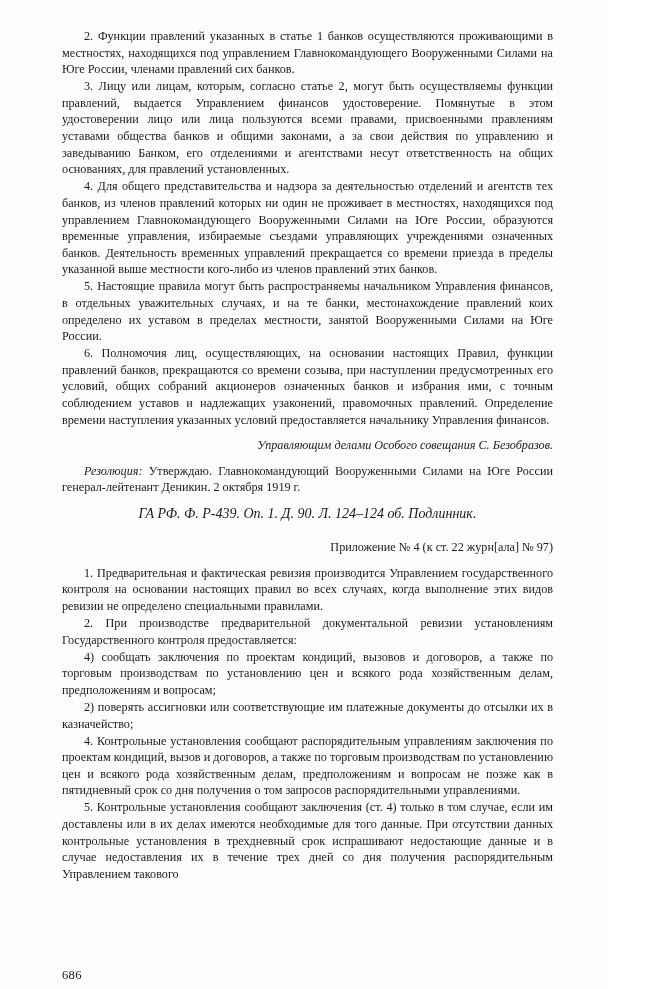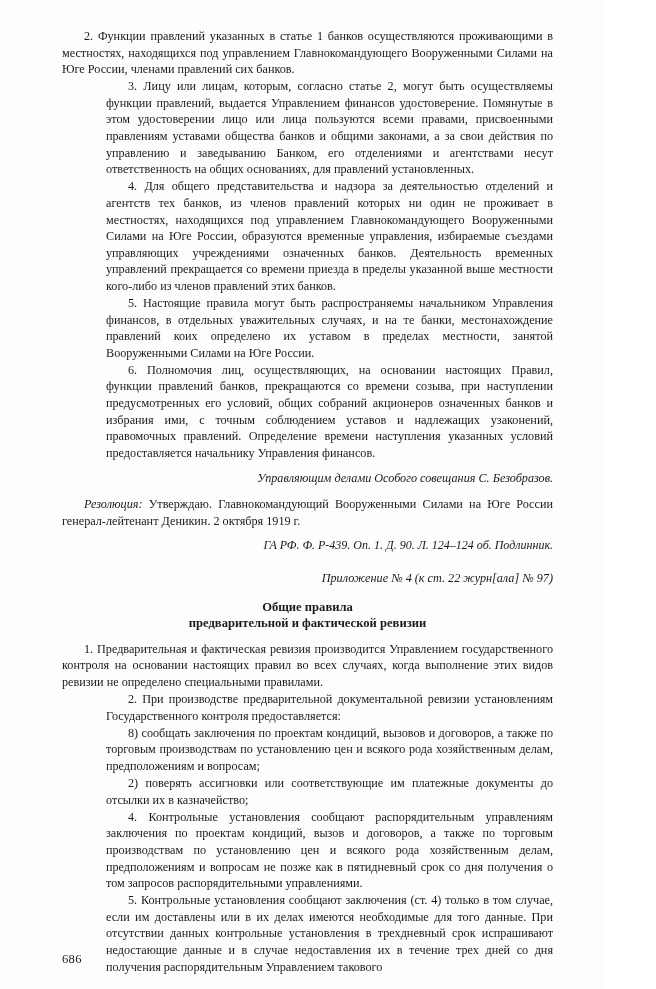--- a/index.html
+++ b/index.html
@@ -26,21 +26,20 @@
     margin: 0;
     text-align: justify;
     text-justify: inter-word;
     font-size: 12.2px;
     line-height: 1.36;
     text-indent: 22px;
     hyphens: auto;
   }
   .body-text p + p {
     margin-top: 0.5px;
-    margin-left: 44px;
   }
   .sig-right {
     margin: 9px 0 0 0;
     text-align: right;
     font-size: 12.2px;
     line-height: 1.36;
     font-style: italic;
   }
   .sig-right .person {
     font-style: italic;
@@ -51,49 +50,48 @@
     line-height: 1.36;
     text-align: justify;
     text-indent: 22px;
   }
   .resolution .lead {
     font-style: italic;
     margin-top: 48px;
   }
   .archive-ref {
     margin: 8px 0 7px 0;
-    font-size: 12px;
+    font-size: 14px;
     line-height: 1.36;
     font-style: italic;
-    text-align: right;
+    text-align: center;
   }
   .appendix-label {
     margin: 16px 0 0 0;
     font-size: 12.2px;
     line-height: 1.36;
-    font-style: italic;
     text-align: right;
   }
   .doc-title {
     margin: 13px 0 0 0;
     text-align: center;
     font-weight: bold;
     font-size: 12.6px;
     line-height: 1.3;
   }
   .doc-title .line2 {
     display: block;
   }
   .after-title {
     margin-top: 9px;
   }
   .page-number {
     position: absolute;
     left: 62px;
-    bottom: 22px;
+    bottom: 6px;
     font-size: 12.6px;
     letter-spacing: 0.3px;
   }
 </style>
 </head>
 <body>
 
 <div class="page">
 
   <div class="body-text">
@@ -110,29 +108,25 @@
   </p>
 
   <p class="resolution">
     <span class="lead">Резолюция:</span><span> Утверждаю. Главнокомандующий Вооруженными Силами на Юге России генерал-лейтенант Деникин. 2 октября 1919 г.</span>
   </p>
 
   <p class="archive-ref">ГА РФ. Ф. Р-439. Оп. 1. Д. 90. Л. 124–124 об. Подлинник.</p>
 
   <p class="appendix-label">Приложение № 4 (к ст. 22 журн[ала] № 97)</p>
 
-  <div class="doc-title">
-    <span>Общие правила</span>
-    <span class="line2">предварительной и фактической ревизии</span>
-  </div>
 
   <div class="body-text after-title">
     <p>1. Предварительная и фактическая ревизия производится Управлением государственного контроля на основании настоящих правил во всех случаях, когда выполнение этих видов ревизии не определено специальными правилами.</p>
     <p>2. При производстве предварительной документальной ревизии установлениям Государственного контроля предоставляется:</p>
-    <p>8) сообщать заключения по проектам кондиций, вызовов и договоров, а также по торговым производствам по установлению цен и всякого рода хозяйственным делам, предположениям и вопросам;</p>
+    <p>4) сообщать заключения по проектам кондиций, вызовов и договоров, а также по торговым производствам по установлению цен и всякого рода хозяйственным делам, предположениям и вопросам;</p>
     <p>2) поверять ассигновки или соответствующие им платежные документы до отсылки их в казначейство;</p>
     <p>4. Контрольные установления сообщают распорядительным управлениям заключения по проектам кондиций, вызов и договоров, а также по торговым производствам по установлению цен и всякого рода хозяйственным делам, предположениям и вопросам не позже как в пятидневный срок со дня получения о том запросов распорядительными управлениями.</p>
     <p>5. Контрольные установления сообщают заключения (ст. 4) только в том случае, если им доставлены или в их делах имеются необходимые для того данные. При отсутствии данных контрольные установления в трехдневный срок испрашивают недостающие данные и в случае недоставления их в течение трех дней со дня получения распорядительным Управлением такового</p>
   </div>
 
   <div class="page-number">686</div>
 
 </div>
 
 </body></html>

